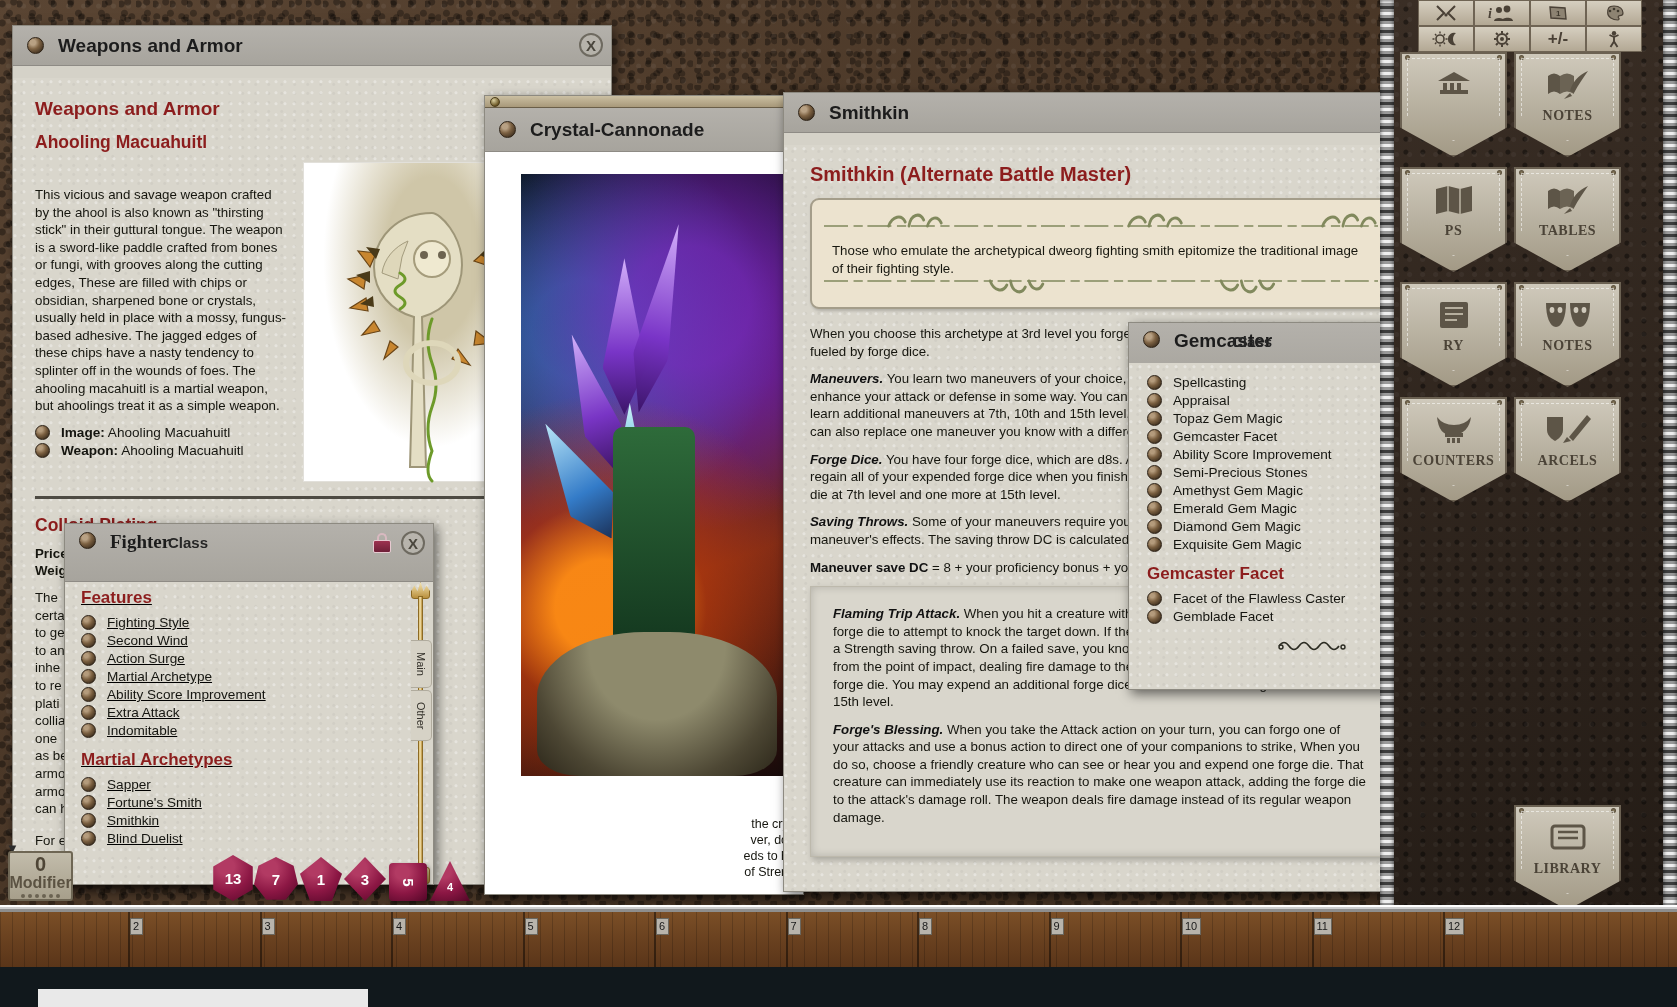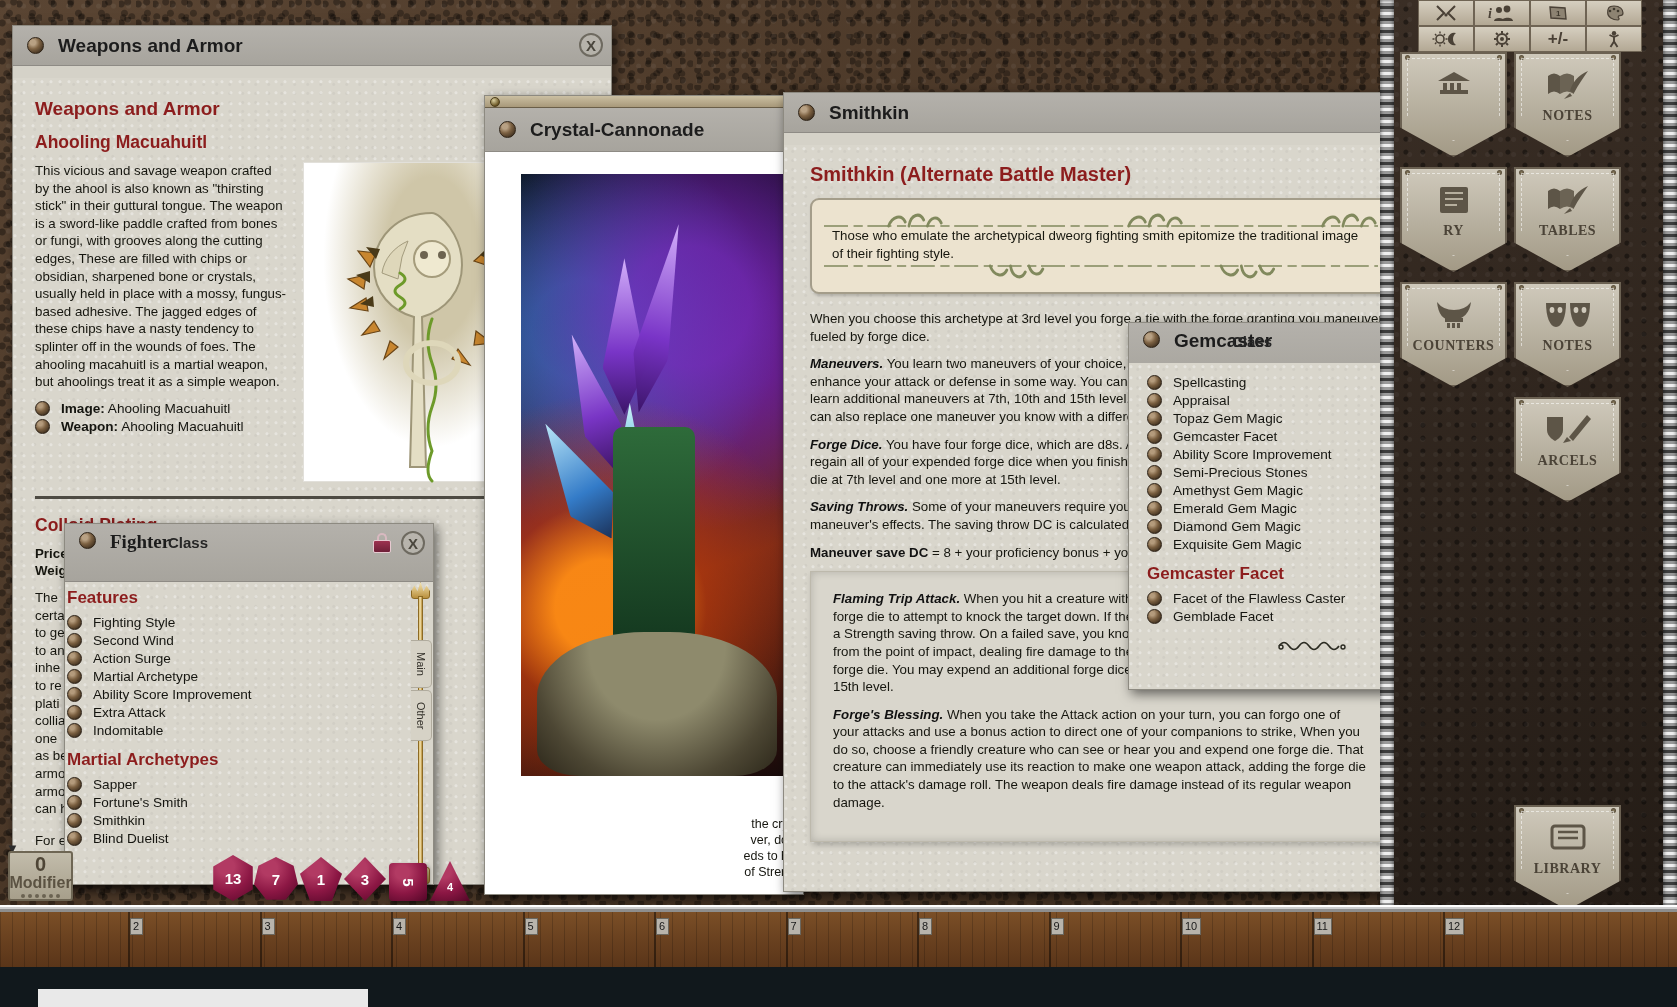--- a/index.html
+++ b/index.html
@@ -413,20 +413,33 @@
           <div class="shield-icon">
             <svg width="44" height="34" viewBox="0 0 44 34">
               <path d="M8 26h28v-4H8z" fill="#5d5547"></path>
               <rect x="11" y="15" width="4" height="8" fill="#5d5547"></rect>
               <rect x="18" y="15" width="4" height="8" fill="#5d5547"></rect>
               <rect x="25" y="15" width="4" height="8" fill="#5d5547"></rect>
               <path d="M6 13L22 4l16 9z" fill="#5d5547"></path>
             </svg>
           </div>
           <div class="shield-label"></div>
+        </div>
+        <div class="shield-btn">
+          <div class="shield-plate"></div>
+          <div class="shield-pin pin-l"></div>
+          <div class="shield-pin pin-r"></div>
+          <div class="shield-inner"></div>
+          <div class="shield-icon">
+            <svg width="44" height="34" viewBox="0 0 44 34">
+              <path d="M4 6l12-3 12 3 12-3v25l-12 3-12-3-12 3z" fill="#5d5547"></path>
+              <path d="M16 3v25M28 6v25" stroke="#b6af9e" stroke-width="1.6"></path>
+            </svg>
+          </div>
+          <div class="shield-label">PS</div>
         </div>
         <div class="shield-btn">
           <div class="shield-plate"></div>
           <div class="shield-pin pin-l"></div>
           <div class="shield-pin pin-r"></div>
           <div class="shield-inner"></div>
           <div class="shield-icon">
             <svg width="44" height="34" viewBox="0 0 44 34">
               <rect x="8" y="4" width="28" height="26" rx="2" fill="#5d5547"></rect>
               <path d="M13 10h18M13 16h18M13 22h12" stroke="#b6af9e" stroke-width="2"></path>
@@ -535,21 +548,21 @@
     <span class="title-bullet"></span>
     <span class="title-text">Weapons and Armor</span>
     <span class="win-close">X</span>
   </div>
   <div class="win-body">
     <div class="content" style="position:relative;">
       <h1 class="sec">Weapons and Armor</h1>
       <h2 class="sub">Ahooling Macuahuitl</h2>
 
       <div style="display:flex; gap:16px;">
-        <div style="width:252px;">
+        <div style="width:252px;margin-top:24px;">
           <p class="body-txt">This vicious and savage weapon crafted by the ahool is also known as "thirsting stick" in their guttural tongue. The weapon is a sword-like paddle crafted from bones or fungi, with grooves along the cutting edges, These are filled with chips or obsidian, sharpened bone or crystals, usually held in place with a mossy, fungus-based adhesive. The jagged edges of these chips have a nasty tendency to splinter off in the wounds of foes. The ahooling macahuitl is a martial weapon, but ahoolings treat it as a simple weapon.</p>
           <div class="bullet-row">
             <span class="bullet-dot"></span>
             <span class="bullet-label"><b>Image:</b>
               <span>Ahooling Macuahuitl</span></span>
           </div>
           <div class="bullet-row">
             <span class="bullet-dot"></span>
             <span class="bullet-label"><b>Weapon:</b>
               <span>Ahooling Macuahuitl</span></span>
@@ -655,21 +668,21 @@
         <div class="vine top">
           <svg width="100%" height="24" viewBox="0 0 600 24" preserveAspectRatio="none">
             <path d="M0 18h600" stroke="#6f7a4a" stroke-width="1.4" stroke-dasharray="26 6 10 5"></path>
             <g fill="none" stroke="#6f7a4a" stroke-width="3" stroke-linecap="round">
               <path d="M70 18c4-10 14-12 18-4M92 18c2-12 12-14 16-6M112 18c3-9 11-11 15-3"></path>
               <path d="M330 18c4-10 14-12 18-4M352 18c2-12 12-14 16-6M372 18c3-9 11-11 15-3"></path>
               <path d="M540 18c4-10 14-12 18-4M562 18c2-12 12-14 16-6M582 18c3-9 11-11 15-3"></path>
             </g>
           </svg>
         </div>
-        <div class="quote-txt" style="margin-top:1px;">Those who emulate the archetypical dweorg fighting smith epitomize the traditional image of their fighting style.</div>
+        <div class="quote-txt" style="margin-top:16px;">Those who emulate the archetypical dweorg fighting smith epitomize the traditional image of their fighting style.</div>
         <div class="vine bot">
           <svg width="100%" height="24" viewBox="0 0 600 24" preserveAspectRatio="none">
             <path d="M0 18h600" stroke="#6f7a4a" stroke-width="1.4" stroke-dasharray="26 6 10 5"></path>
             <g fill="none" stroke="#6f7a4a" stroke-width="3" stroke-linecap="round">
               <path d="M180 18c4-10 14-12 18-4M202 18c2-12 12-14 16-6M222 18c3-9 11-11 15-3"></path>
               <path d="M430 18c4-10 14-12 18-4M452 18c2-12 12-14 16-6M472 18c3-9 11-11 15-3"></path>
             </g>
           </svg>
         </div>
       </div>
@@ -788,21 +801,21 @@
     <span class="title-bullet" style="margin-top:2px;"></span>
     <span class="title-text" style="margin-top:1px;font-family:Liberation Serif, serif;">Fighter</span>
     <span class="title-sub" style="left:103px;">Class</span>
     <span class="win-lock">
         <span class="shackle"></span>
         <span class="body"></span>
       </span>
     <span class="win-close">X</span>
   </div>
   <div class="win-body" style="top:58px;">
-    <div class="content" style="padding:4px 2px;">
+    <div class="content" style="padding:4px 16px;text-decoration:underline;">
       <h2 class="sub-sm" style="font-size:17px;margin-top:2px;">Features</h2>
       <div id="fighter-features">
           <div class="bullet-row">
             <span class="bullet-dot"></span>
             <span class="bullet-label">Fighting Style</span>
           </div>
           <div class="bullet-row">
             <span class="bullet-dot"></span>
             <span class="bullet-label">Second Wind</span>
           </div>

